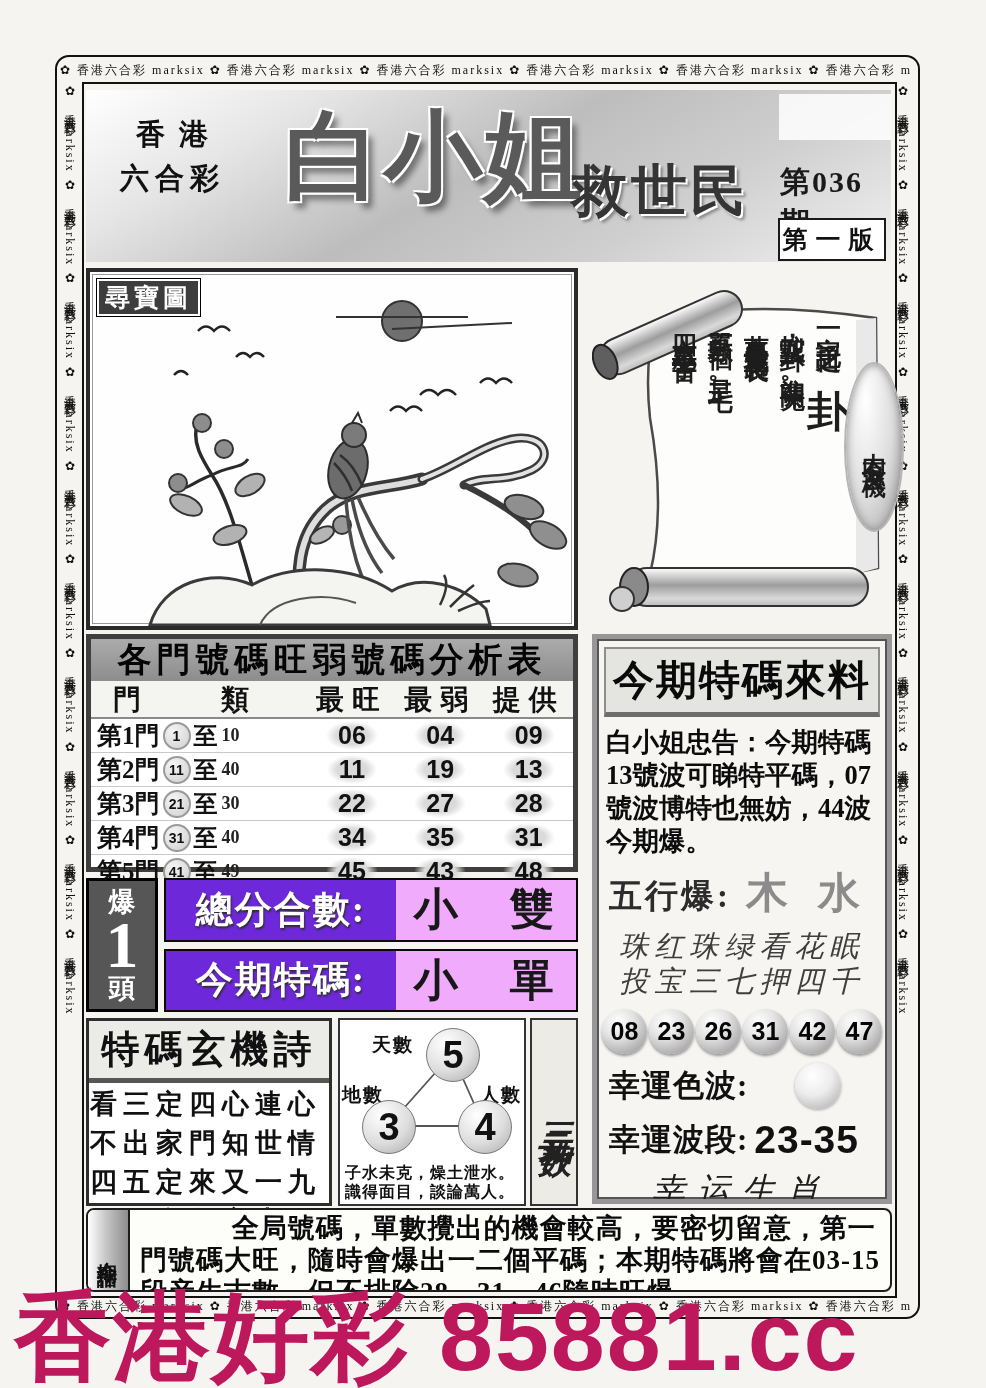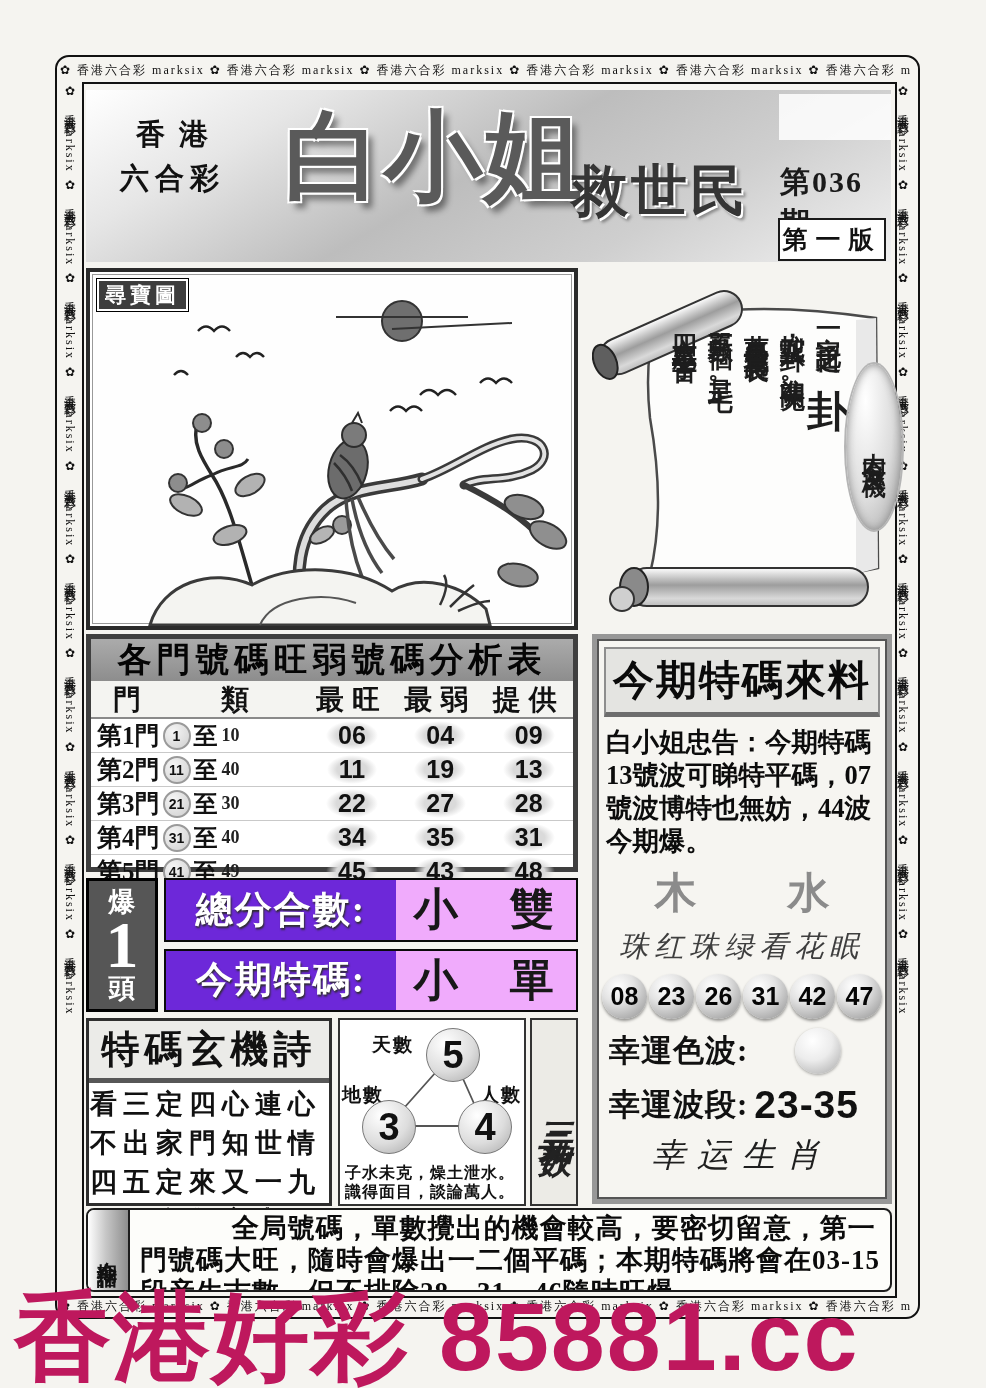--- a/index.html
+++ b/index.html
@@ -25,21 +25,21 @@
   .title-main{position:absolute;left:198px;top:2px;font-size:98px;font-weight:bold;color:#5a5a5a;letter-spacing:2px;
      text-shadow:-2px -2px 0 #fff,2px -2px 0 #fff,-2px 2px 0 #fff,2px 2px 0 #fff,6px 7px 6px rgba(0,0,0,.45);}
   .title-sub{position:absolute;left:486px;top:64px;font-size:56px;font-weight:bold;color:#353535;
      text-shadow:2px 2px 0 #fff,4px 4px 3px rgba(0,0,0,.35);letter-spacing:3px;}
   .issue{position:absolute;left:694px;top:72px;font-size:30px;font-weight:bold;letter-spacing:2px;color:#1a1a1a;}
   .edition{position:absolute;left:692px;top:128px;width:104px;background:#fff;border:2px solid #1a1a1a;
      font-size:25px;font-weight:bold;text-align:center;padding:3px 0;letter-spacing:8px;}
   
   .treasure{position:absolute;left:86px;top:268px;width:492px;height:362px;border:4px solid #2b2b2b;
      box-sizing:border-box;background:#fefefe;box-shadow:inset 0 0 0 2px #fff,inset 0 0 0 3px #9a9a9a;}
-  .treasure-label{position:absolute;left:6px;top:6px;background:#3d3d3d;color:#fff;font-size:21px;font-weight:bold;
+  .treasure-label{position:absolute;left:6px;top:6px;background:#3d3d3d;color:#fff;font-size:25px;font-weight:bold;
      padding:2px 8px;letter-spacing:4px;border:1px solid #000;box-shadow:inset 0 0 0 2px #fff;z-index:2;}
   .treasure svg{position:absolute;left:0;top:0;width:100%;height:100%;}
   
   .scroll-area{position:absolute;left:592px;top:268px;width:300px;height:362px;}
   .scroll-area svg{position:absolute;left:0;top:0;width:100%;height:100%;}
   .scroll-text{position:absolute;right:46px;top:46px;height:262px;writing-mode:vertical-rl;
      font-size:25px;font-weight:bold;color:#1d1d1d;line-height:36px;letter-spacing:4px;}
   .scroll-col{display:block;}
   .scroll-big{font-size:42px;margin-top:22px;letter-spacing:0;}
   .badge{position:absolute;right:-10px;top:96px;width:56px;height:166px;border-radius:50%;z-index:6;
@@ -332,26 +332,28 @@
       <div>子水未克，燥土泄水。</div>
       <div>識得面目，談論萬人。</div>
     </div>
   </div>
   <div class="strip">三元神数</div>
 
   <div class="panel">
     <div class="panel-title">今期特碼來料</div>
     <div class="panel-advice"><span>白小姐忠告：</span><span>今期特碼13號波可睇特平碼，07號波博特也無妨，44波今期爆。</span></div>
     <div class="five-row">
+      <span class="five-label">五行爆:</span>
       <span class="five-values">
         <span>木</span>
         <span>水</span>
       </span>
     </div>
     <div class="hand">珠红珠绿看花眠</div>
+    <div class="hand" style="padding-top:0;">投宝三七押四千</div>
     <div class="balls">
       <div class="ball">08</div>
       <div class="ball">23</div>
       <div class="ball">26</div>
       <div class="ball">31</div>
       <div class="ball">42</div>
       <div class="ball">47</div>
     </div>
     <div class="lucky-row">
       <span class="lucky-label">幸運色波:</span>

